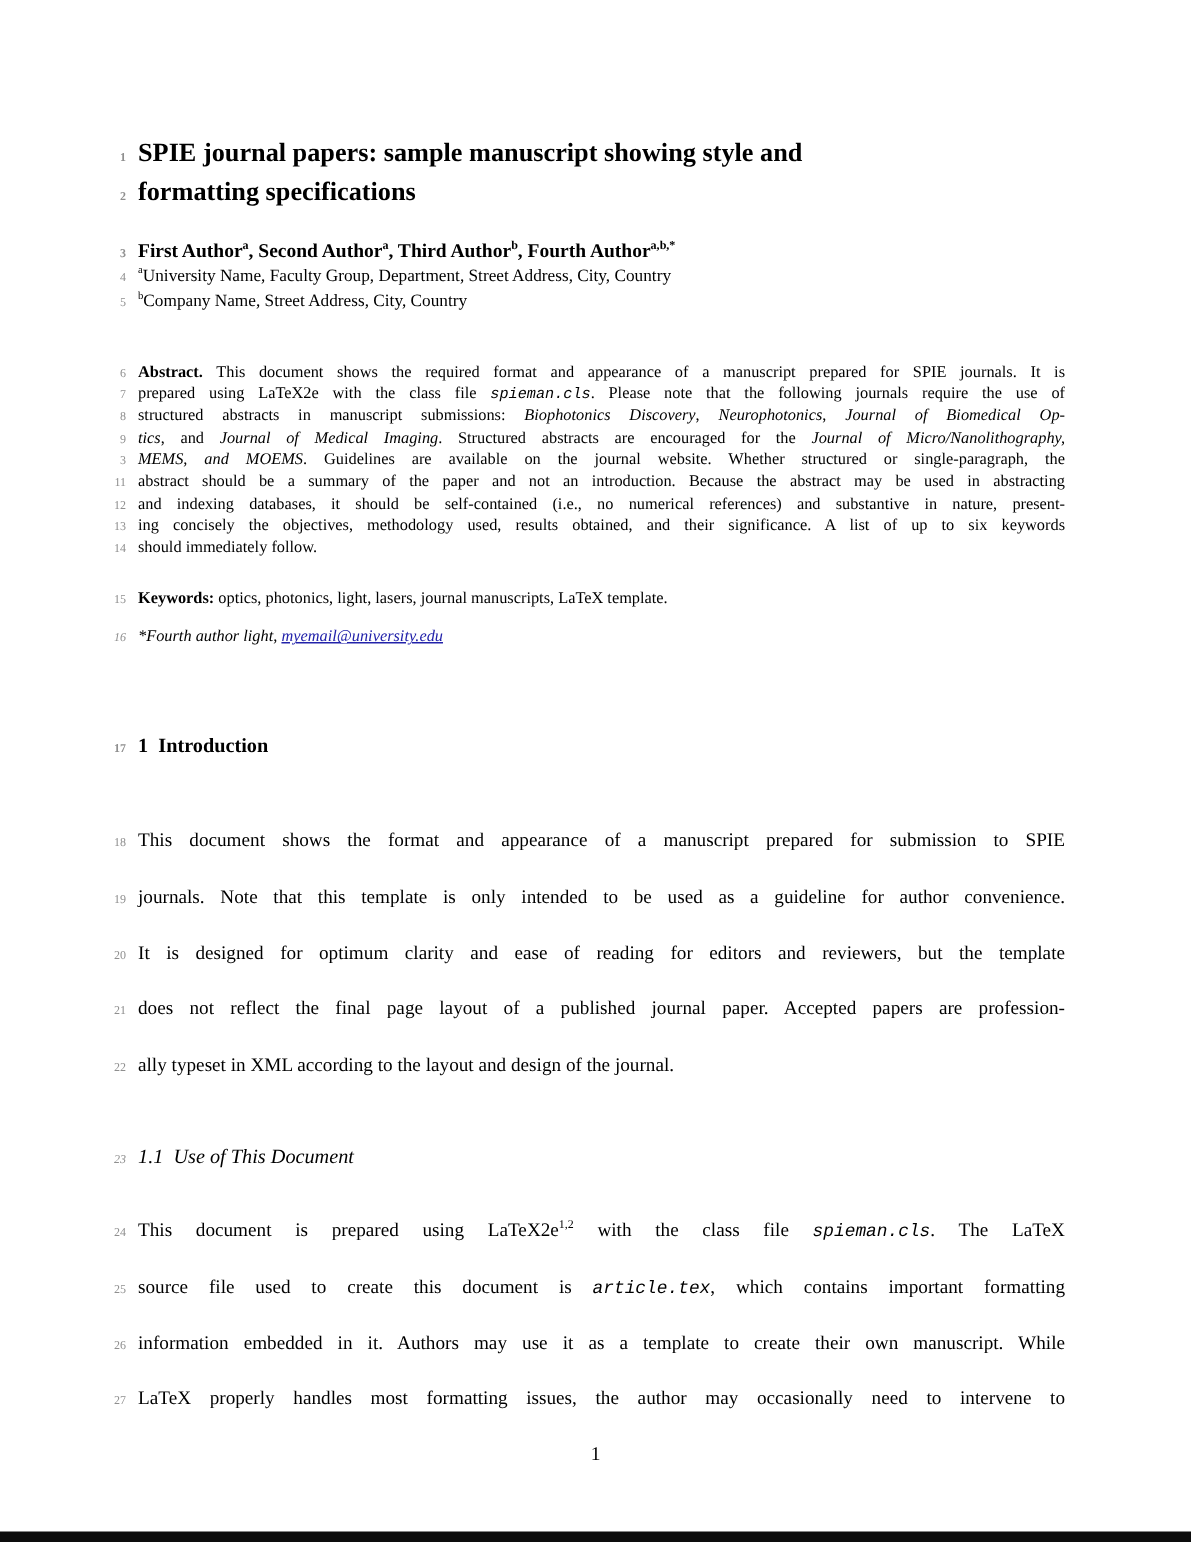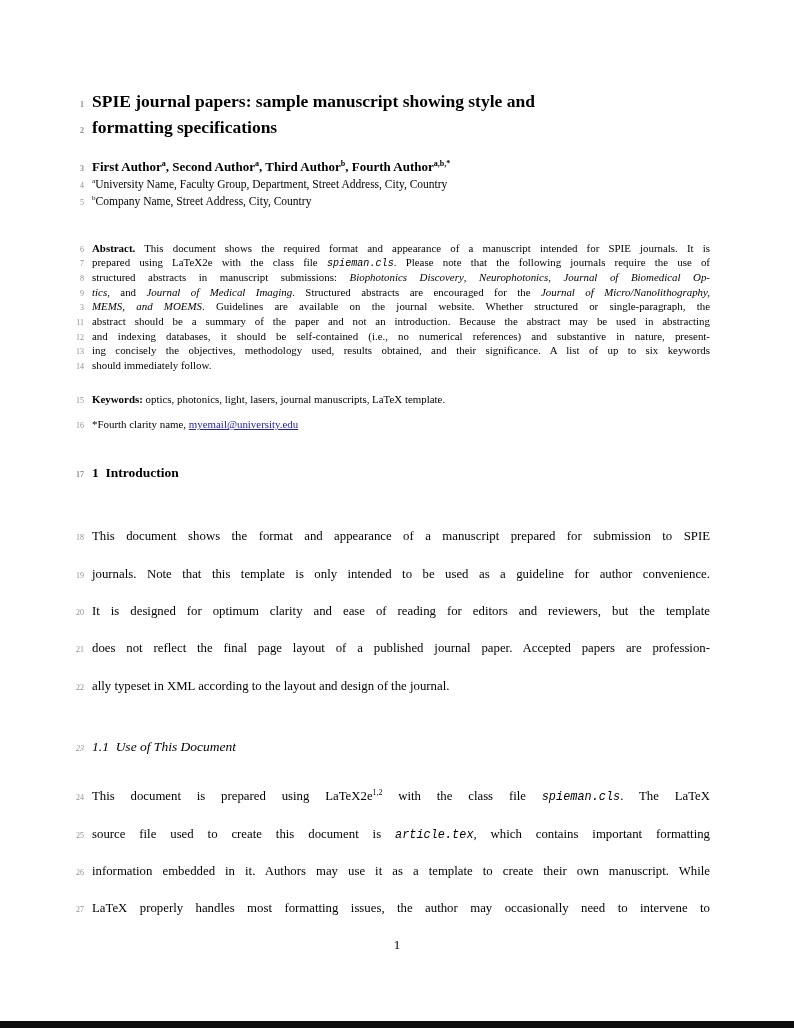--- a/index.html
+++ b/index.html
@@ -53,21 +53,21 @@
 
   .bl-authors       { margin-bottom: 30px; }
   .l-author-names   { font-size: 13px;   line-height: 19px;   height: 19px;   font-weight: bold; }
   .l-affiliation    { font-size: 11.5px; line-height: 17.3px; height: 17.3px; }
 
   .bl-abstract .line,
   .bl-keywords .line,
   .bl-footnote .line { font-size: 10.9px; line-height: 14.7px; height: 14.7px; }
   .bl-abstract      { margin-bottom: 19px; }
   .bl-keywords      { margin-bottom: 11px; }
-  .bl-footnote      { margin-bottom: 32px; }
+  .bl-footnote      { margin-bottom: 56px; font-style: italic; }
 
   .bl-section .line    { font-size: 13.5px; line-height: 18px; height: 18px; font-weight: bold; }
   .bl-section          { margin-bottom: 36px; }
   .bl-subsection .line { font-size: 13.5px; line-height: 18px; height: 18px; font-style: italic; }
   .bl-subsection       { margin-bottom: 22px; margin-top: 33px; }
 
   .bl-para .line    { font-size: 12.8px; line-height: 37.4px; height: 37.4px; }
   .bl-para.mb       { margin-bottom: 24px; }
 
   .footer {
@@ -109,21 +109,21 @@
           <span class="linetext"><span class="sup">a</span><span>University Name, Faculty Group, Department, Street Address, City, Country</span></span>
         </div>
         <div class="line l-affiliation">
           <span class="lineno">5</span>
           <span class="linetext"><span class="sup">b</span><span>Company Name, Street Address, City, Country</span></span>
         </div>
       </div>
       <div class="block bl-abstract">
         <div class="line j">
           <span class="lineno">6</span>
-          <span class="linetext"><span class="b">Abstract.</span><span>  This document shows the required format and appearance of a manuscript intended for SPIE journals. It is</span></span>
+          <span class="linetext"><span class="b">Abstract.</span><span>  This document shows the required format and appearance of a manuscript prepared for SPIE journals. It is</span></span>
         </div>
         <div class="line j">
           <span class="lineno">7</span>
           <span class="linetext"><span>prepared using LaTeX2e with the class file </span><span class="mono">spieman.cls</span><span>. Please note that the following journals require the use of</span></span>
         </div>
         <div class="line j">
           <span class="lineno">8</span>
           <span class="linetext"><span>structured abstracts in manuscript submissions: </span><span class="i">Biophotonics Discovery</span><span>, </span><span class="i">Neurophotonics</span><span>, </span><span class="i">Journal of Biomedical Op-</span></span>
         </div>
         <div class="line j">
@@ -153,21 +153,21 @@
       </div>
       <div class="block bl-keywords">
         <div class="line">
           <span class="lineno">15</span>
           <span class="linetext"><span class="b">Keywords:</span><span> optics, photonics, light, lasers, journal manuscripts, LaTeX template.</span></span>
         </div>
       </div>
       <div class="block bl-footnote">
         <div class="line">
           <span class="lineno">16</span>
-          <span class="linetext"><span>*Fourth clarity name, </span><a href="#" class="link">myemail@university.edu</a></span>
+          <span class="linetext"><span>*Fourth author light, </span><a href="#" class="link">myemail@university.edu</a></span>
         </div>
       </div>
       <div class="block bl-section">
         <div class="line">
           <span class="lineno">17</span>
           <span class="linetext"><span>1&nbsp;&nbsp;Introduction</span></span>
         </div>
       </div>
       <div class="block bl-para mb">
         <div class="line j">

